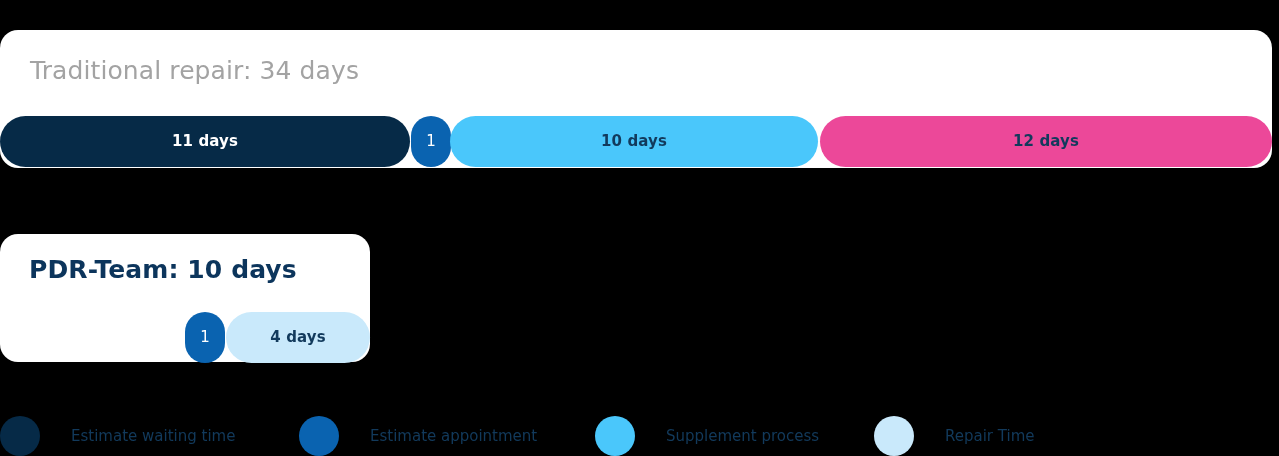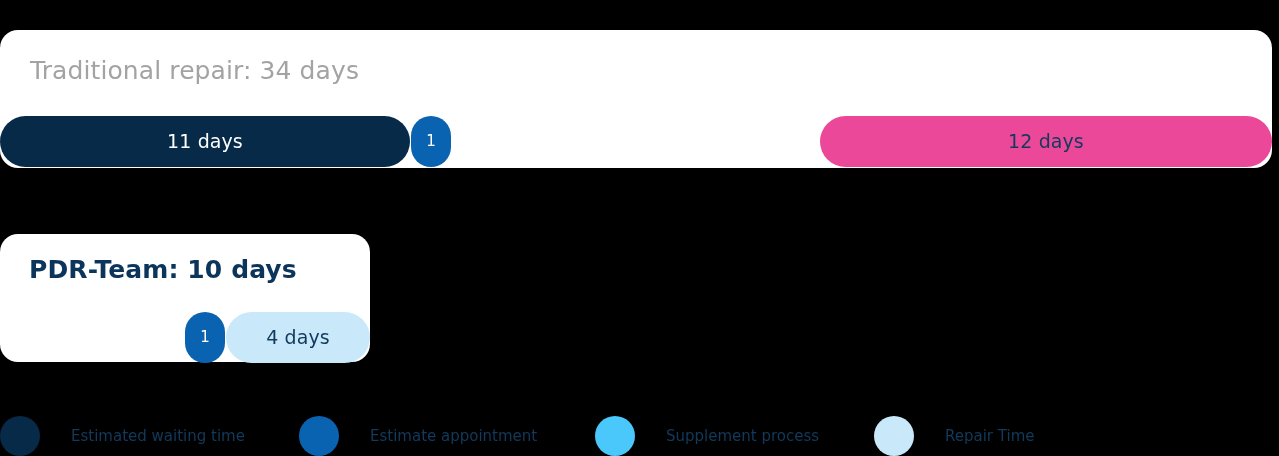--- a/index.html
+++ b/index.html
@@ -70,22 +70,22 @@
   .bar {
     position: absolute;
     height: 51px;
     border-radius: 26px;
     display: flex;
     align-items: center;
     justify-content: center;
     box-sizing: border-box;
   }
   .bar-label {
-    font-size: 19px;
-    font-weight: 400;
+    font-size: 15px;
+    font-weight: 700;
     letter-spacing: 0.1px;
     line-height: 1;
   }
   .dot {
     position: absolute;
     height: 51px;
     width: 40px;
     border-radius: 22px;
     display: flex;
     align-items: center;
@@ -144,41 +144,44 @@
   <div class="card-title" id="title-traditional">Traditional repair: 34 days</div>
 
   <div class="bar" id="bar-t-wait" style="background:#062a47;">
     <span class="bar-label" style="color:#ffffff;">11 days</span>
   </div>
 
   <div class="dot" id="dot-t-appt" style="background:#0a63b0;">
     <span class="dot-label">1</span>
   </div>
 
+  <div class="bar" id="bar-t-supp" style="background:#4ac7fb;">
+    <span class="bar-label" style="color:#123a5c;">10 days</span>
+  </div>
 
   <div class="bar" id="bar-t-repair" style="background:#ec4899;">
     <span class="bar-label" style="color:#123a5c;">12 days</span>
   </div>
 
   <div class="card" id="card-pdr"></div>
 
   <div class="card-title" id="title-pdr">PDR-Team: 10 days</div>
 
 
   <div class="dot" id="dot-p-appt" style="background:#0a63b0;">
     <span class="dot-label">1</span>
   </div>
 
   <div class="bar" id="bar-p-supp" style="background:#c9e9fb;">
     <span class="bar-label" style="color:#123a5c;">4 days</span>
   </div>
 
   <div class="legend-item" id="legend-0">
     <span class="legend-swatch" style="background:#062a47;"></span>
-    <span class="legend-label">Estimated waiting time</span>
+    <span class="legend-label">Estimate waiting time</span>
   </div>
 
   <div class="legend-item" id="legend-1">
     <span class="legend-swatch" style="background:#0a63b0;"></span>
     <span class="legend-label">Estimate appointment</span>
   </div>
 
   <div class="legend-item" id="legend-2">
     <span class="legend-swatch" style="background:#4ac7fb;"></span>
     <span class="legend-label">Supplement process</span>

